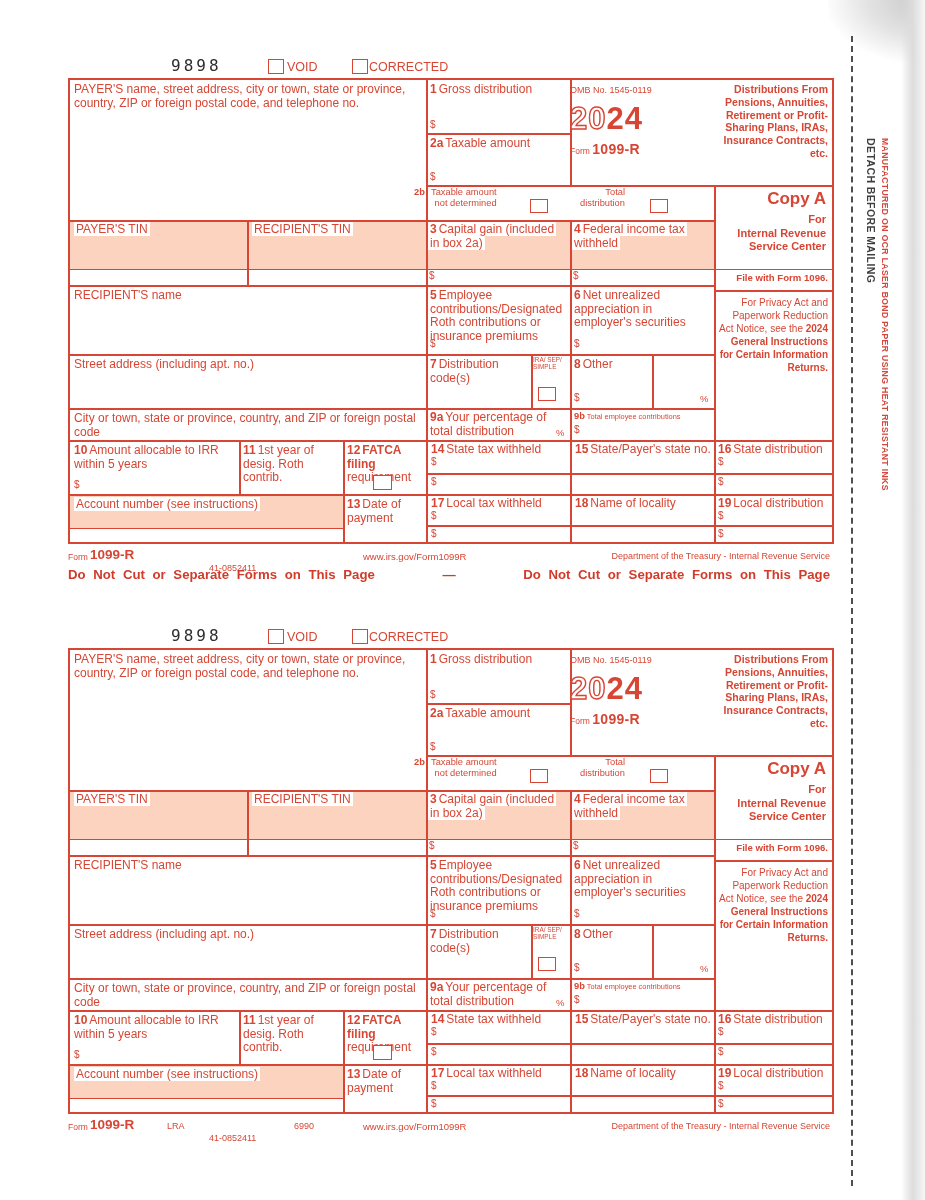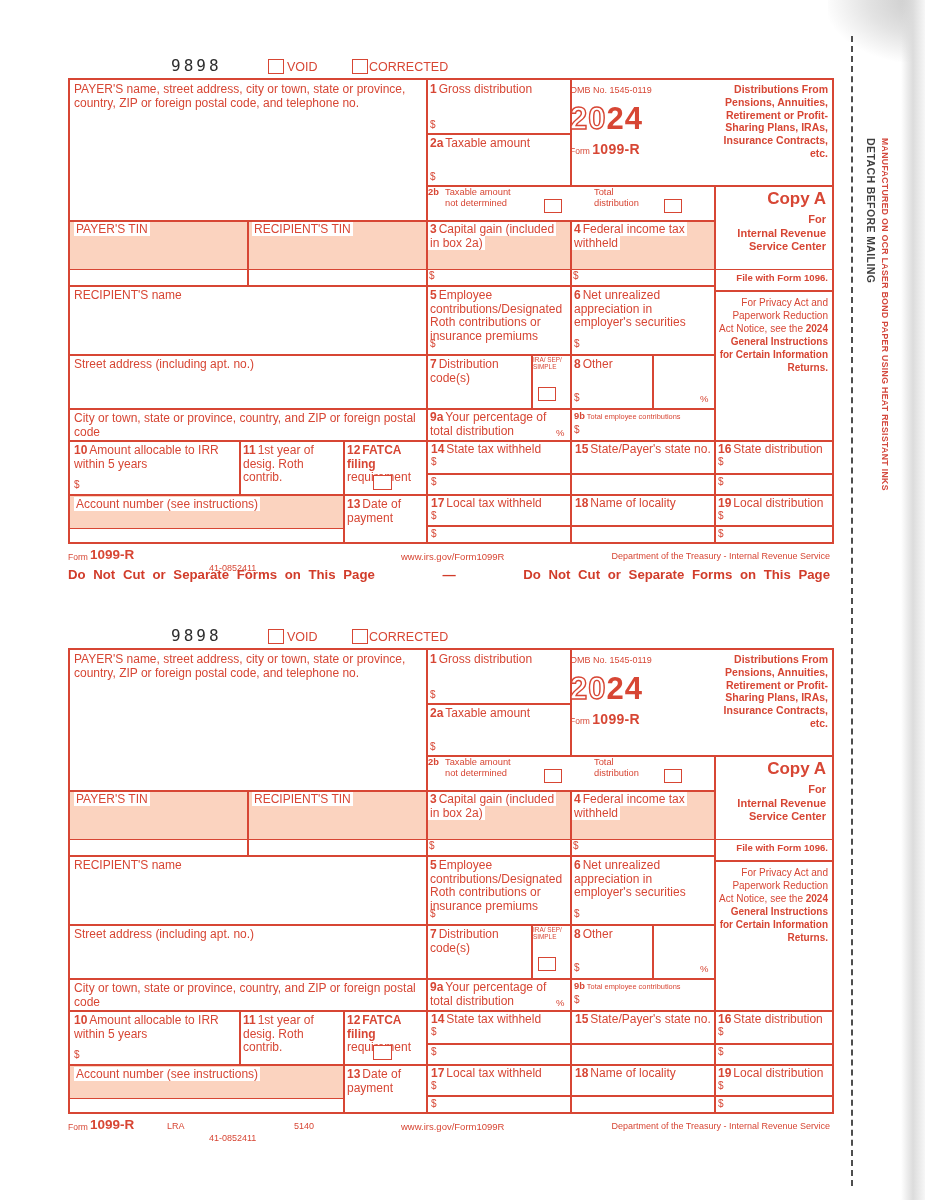--- a/index.html
+++ b/index.html
@@ -58,35 +58,35 @@
   .fno b{font-size:14px;letter-spacing:.3px;}
 
   .title{position:absolute;left:646px;top:3px;width:112px;font-size:10.5px;font-weight:bold;line-height:1.22;text-align:right;}
   .copya{position:absolute;left:644px;top:109px;width:112px;text-align:right;line-height:1.2;}
   .copya .ca{font-size:17px;font-weight:bold;}
   .copya .cf{font-size:11px;font-weight:bold;margin-top:4px;}
   .copya .cd{font-size:11px;font-weight:bold;}
   .filew{position:absolute;left:644px;top:192px;width:114px;font-size:9.6px;font-weight:bold;text-align:right;}
   .priv{position:absolute;left:646px;top:216px;width:112px;font-size:10px;line-height:1.3;text-align:right;}
 
-  .b2b{position:absolute;left:358px;top:107px;width:312px;height:31px;font-size:9.3px;line-height:1.14;}
+  .b2b{position:absolute;left:344px;top:107px;width:312px;height:31px;font-size:9.3px;line-height:1.14;text-align:right;}
   .b2b .grp{position:absolute;top:0;}
   .b2b .cb2{position:absolute;width:16px;height:12px;border:1.5px solid var(--red);background:#fff;}
 
   .iraw{position:absolute;left:463px;top:276px;width:36px;font-size:6.4px;line-height:1.15;color:var(--red);}
   .cbx{position:absolute;border:1.5px solid var(--red);background:#fff;}
 
   
   .ftr{position:absolute;left:0;top:491px;width:762px;height:18px;font-size:9px;color:var(--red);}
   .ftr .fword{position:absolute;left:0;top:5px;font-size:8.5px;}
   .ftr .fnum{position:absolute;left:22px;top:0px;font-size:13.5px;font-weight:bold;}
   .ftr .lra{position:absolute;left:99px;top:4px;}
   .ftr .cat{position:absolute;left:141px;top:4px;margin-top:12px;}
   .ftr .n5140{position:absolute;left:226px;top:4px;}
-  .ftr .url{position:absolute;left:295px;top:4px;font-size:9.5px;margin-left:38px;}
+  .ftr .url{position:absolute;left:295px;top:4px;font-size:9.5px;}
   .ftr .dept{position:absolute;right:0;top:4px;font-size:9px;}
 
   .dnc{position:absolute;left:68px;top:567px;width:762px;display:flex;justify-content:space-between;
        font-size:13.2px;font-weight:bold;color:#d13c2a;word-spacing:4px;}
 </style>
 </head>
 <body>
 
 <div id="page">
 
@@ -455,18 +455,18 @@
       </div>
       <span class="ds" style="left:648px;top:430px">$</span>
       <span class="ds" style="left:648px;top:448px">$</span>
     </div>
 
     <div class="ftr">
       <span class="fword">Form</span>
       <span class="fnum">1099-R</span>
       <span class="lra">LRA</span>
       <span class="cat">41-0852411</span>
-      <span class="n5140">5140</span>
+      <span class="n5140">6990</span>
       <span class="url">www.irs.gov/Form1099R</span>
       <span class="dept">Department of the Treasury - Internal Revenue Service</span>
     </div>
   </div>
   </div>
 
 </body></html>

